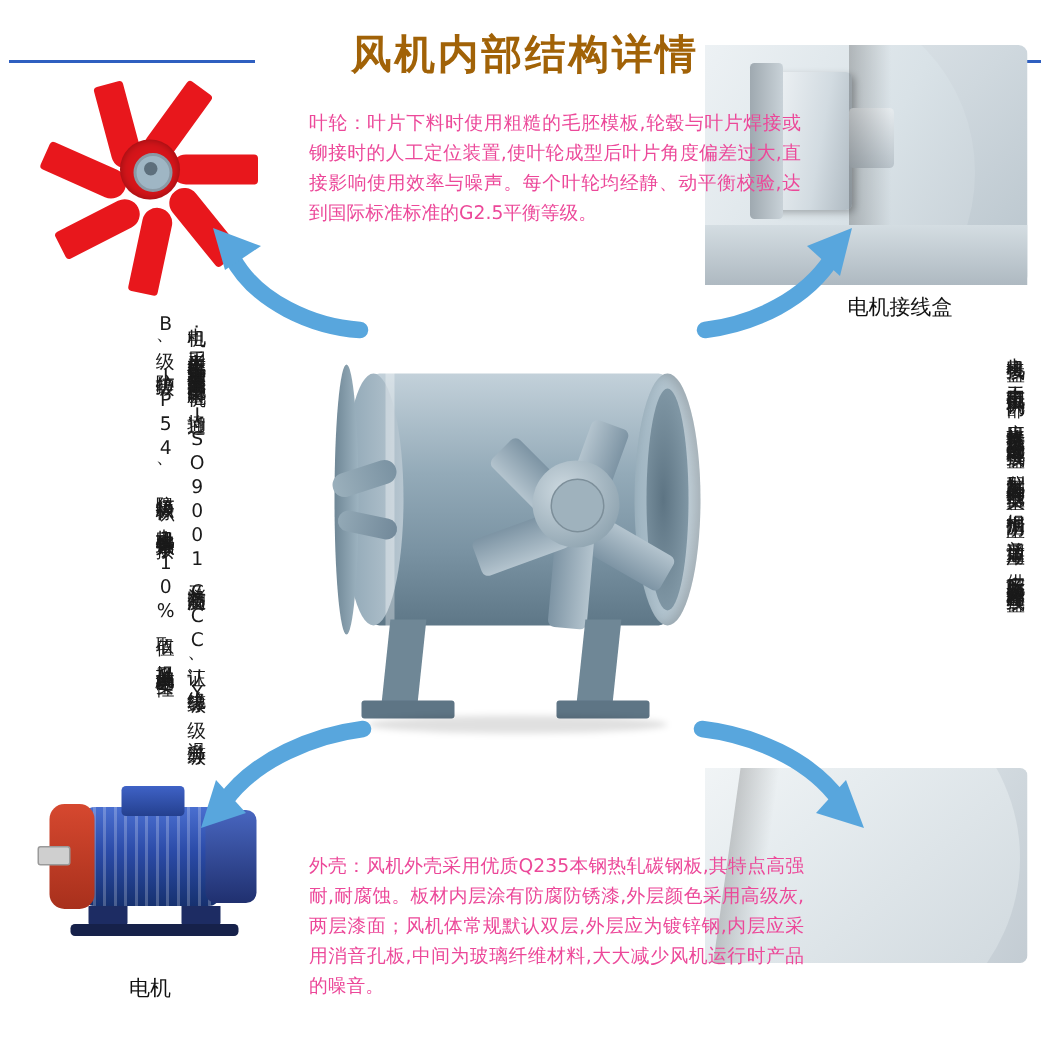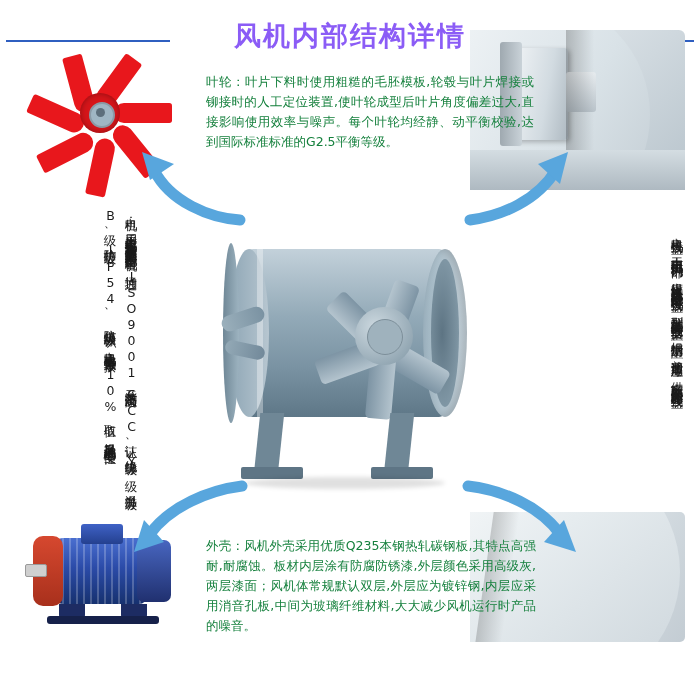--- a/index.html
+++ b/index.html
@@ -10,39 +10,39 @@
     position:relative;
   }
   .stage{position:absolute;left:0;top:0;width:700px;height:700px;}
 
   
   .title-wrap{
     position:absolute;left:0;top:18px;width:700px;text-align:center;
   }
   .title{
     display:inline-block;
-    font-size:27px;font-weight:bold;color:#8b5cf6;letter-spacing:2px;
+    font-size:27px;font-weight:bold;color:#a16207;letter-spacing:2px;
     font-family:"DejaVu Sans","Liberation Sans",sans-serif;
   }
   .title-rule{
     position:absolute;top:40px;height:2px;background:#2f5fc0;
   }
   .rule-left{left:6px;width:164px;}
   .rule-right{right:6px;width:164px;}
 
   
   .para{
     position:absolute;
-    font-size:12.5px;line-height:20px;color:#15803d;
+    font-size:12.5px;line-height:20px;color:#ec4899;
     text-align:justify;
     font-family:"DejaVu Sans","Liberation Sans",sans-serif;
   }
 
   #impeller-text{left:206px;top:72px;width:328px;}
-  #shell-text{left:206px;top:536px;width:330px;}
+  #shell-text{left:206px;top:567px;width:330px;}
 
   
   .vpara{
     position:absolute;
     writing-mode:vertical-rl;
     text-orientation:upright;
     font-size:12.5px;line-height:21px;color:#1a1a1a;
     letter-spacing:1px;
     font-family:"DejaVu Sans","Liberation Sans",sans-serif;
     white-space:normal;
@@ -264,30 +264,32 @@
     <div class="m-body"></div>
     <div class="m-fins"></div>
     <div class="m-endcap"></div>
     <div class="m-box"></div>
     <div class="m-fronthood"></div>
     <div class="m-shaft"></div>
     <div class="m-foot l"></div>
     <div class="m-foot r"></div>
     <div class="m-base"></div>
   </div>
+  <div class="caption" id="cap-motor">电机</div>
 
   <div id="junction">
     <div class="j-plate"></div>
     <div class="j-curve"></div>
     <div class="j-box"></div>
     <div class="j-lid"></div>
     <div class="j-tab"></div>
     <div class="j-shadow"></div>
     <div class="j-bottom"></div>
   </div>
+  <div class="caption" id="cap-junction">电机接线盒</div>
 
   <div id="shell">
     <div class="s-body"></div>
     <div class="s-curve"></div>
     <div class="s-edge"></div>
   </div>
 
   <div id="fan">
     <div class="duct-main"></div>
     <div class="duct-left-ell"></div>

